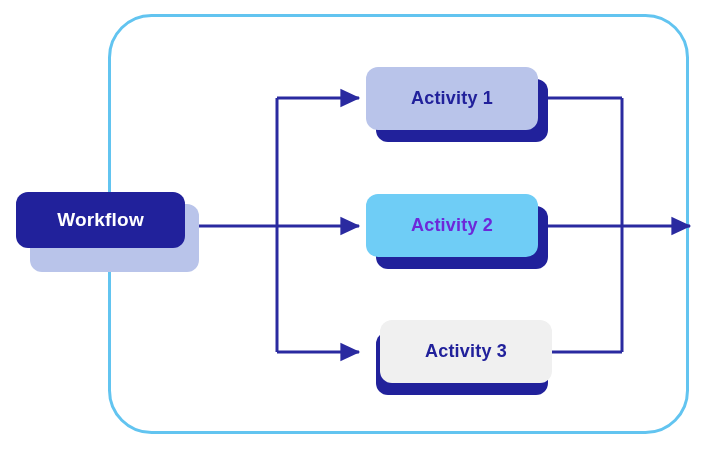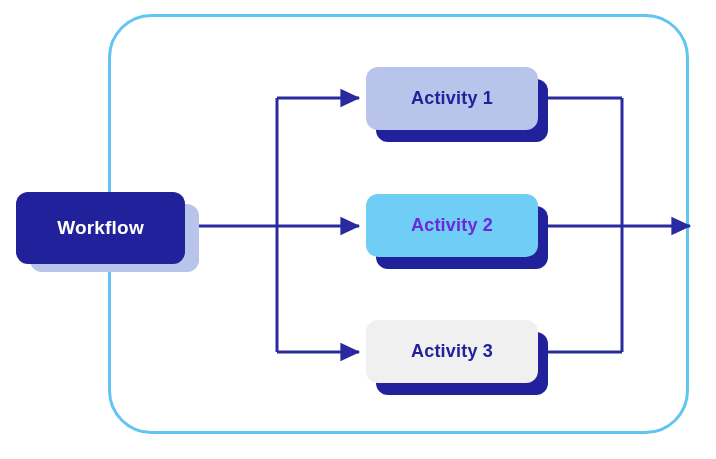--- a/index.html
+++ b/index.html
@@ -81,32 +81,32 @@
     <path d="M538,226 L622,226" fill="none" stroke="#2A2AA0" stroke-width="3"></path>
 
     <path d="M538,352 L622,352" fill="none" stroke="#2A2AA0" stroke-width="3"></path>
 
     <path d="M622,98 L622,352" fill="none" stroke="#2A2AA0" stroke-width="3"></path>
 
     <path d="M622,226 L690,226" fill="none" stroke="#2A2AA0" stroke-width="3" marker-end="url(#arrowhead)"></path>
   </svg>
 
   <div class="node-shadow" style="left:30px; top:204px; width:169px; height:68px; background:#B9C4EA;"></div>
-  <div class="node" style="left:16px; top:192px; width:169px; height:72px; background:#21219B;">
+  <div class="node" style="left:16px; top:192px; width:169px; height:56px; background:#21219B;">
     <span class="node-label workflow-label" style="color:#FFFFFF;">Workflow</span>
   </div>
 
   <div class="node-shadow" style="left:376px; top:79px; width:172px; height:63px; background:#21219B;"></div>
   <div class="node" style="left:366px; top:67px; width:172px; height:63px; background:#B9C4EA;">
     <span class="node-label" style="color:#21219B;">Activity 1</span>
   </div>
 
   <div class="node-shadow" style="left:376px; top:206px; width:172px; height:63px; background:#21219B;"></div>
   <div class="node" style="left:366px; top:194px; width:172px; height:63px; background:#6FCDF6;">
     <span class="node-label" style="color:#6d28d9;">Activity 2</span>
   </div>
 
   <div class="node-shadow" style="left:376px; top:332px; width:172px; height:63px; background:#21219B;"></div>
-  <div class="node" style="left:366px; top:320px; width:172px; height:63px; background:#F0F0F0;">
+  <div class="node" style="left:380px; top:320px; width:172px; height:63px; background:#F0F0F0;">
     <span class="node-label" style="color:#21219B;">Activity 3</span>
   </div>
 
 </div>
 
 </body></html>

